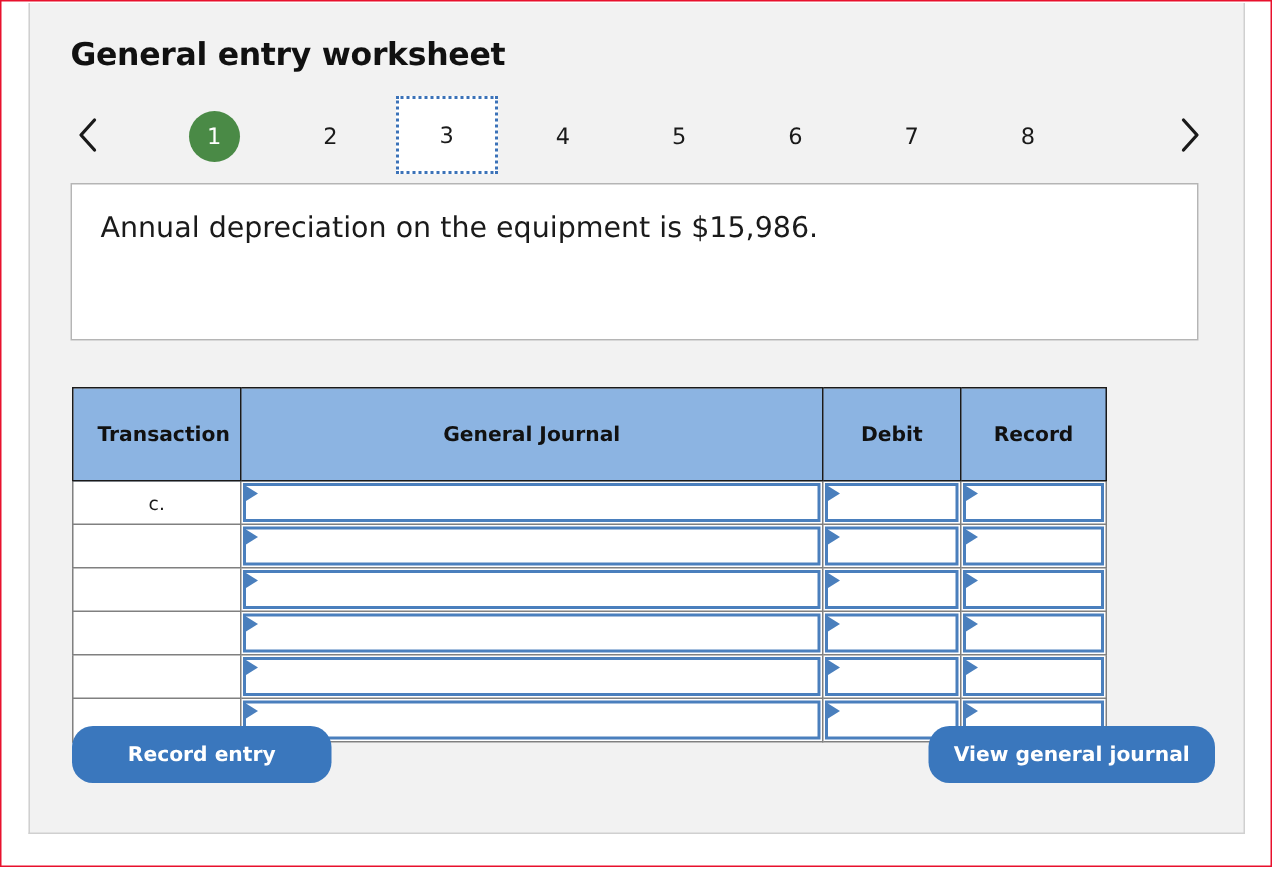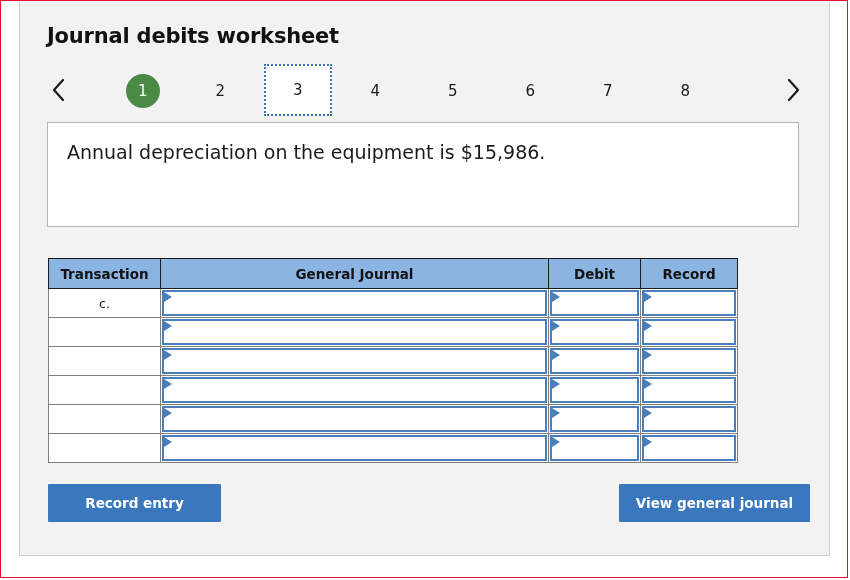--- a/index.html
+++ b/index.html
@@ -140,21 +140,21 @@
     border-collapse: collapse;
     table-layout: fixed;
   }
   .jtable th {
     background: #8cb4e2;
     border: 1px solid #1a1a1a;
     height: 29px;
     font-size: 13.5px;
     font-weight: bold;
     color: #111111;
-    padding: 0;
+    padding: 16px;
   }
   .jtable td {
     border: 1px solid #808080;
     height: 28px;
     padding: 0;
     background: #ffffff;
     vertical-align: middle;
   }
   .col-trans { width: 112px; }
   .col-gj    { width: 388px; }
@@ -186,35 +186,35 @@
   }
   
   .btn {
     position: absolute;
     height: 38px;
     background: #3a77bd;
     color: #ffffff;
     font-size: 13.5px;
     font-weight: bold;
     border: none;
-    border-radius: 1px;
+    border-radius: 14px;
     cursor: pointer;
     font-family: "DejaVu Sans", "Liberation Sans", sans-serif;
   }
   .btn-record { left: 28px; top: 482px; width: 173px; }
   .btn-clear  { left: 251px; top: 482px; width: 173px; }
   .btn-view   { left: 599px; top: 482px; width: 191px; text-align: center; }
 </style>
 </head>
 <body>
 
 <div class="page-frame">
   <div class="panel">
 
-    <div class="title">Journal debits worksheet</div>
+    <div class="title">General entry worksheet</div>
 
     <div class="pager">
       <div class="pager-arrow prev">
         <svg width="16" height="26" viewBox="0 0 16 26" aria-hidden="true">
           <polyline points="12,3 3,13 12,23" fill="none" stroke="#1a1a1a" stroke-width="2.2" stroke-linecap="round" stroke-linejoin="round"></polyline>
         </svg>
       </div>
       <div class="pager-items">
           <div class="pager-item done" style="left: 6.75px;">
             <span class="badge">1</span>

